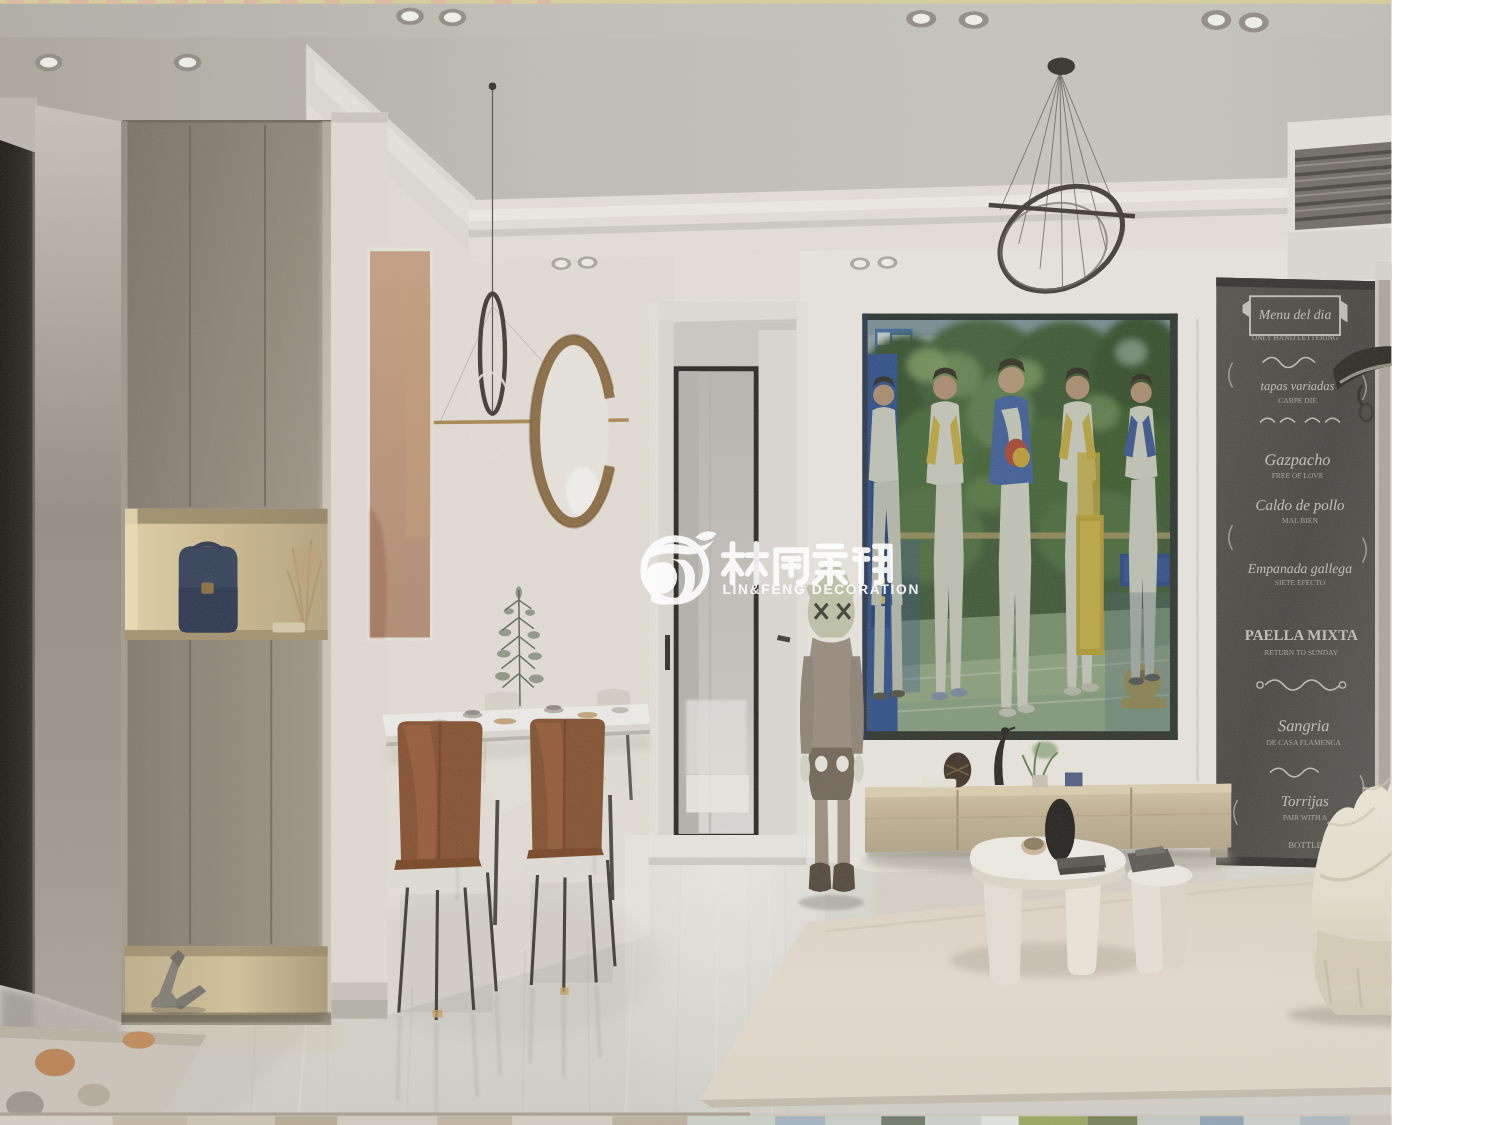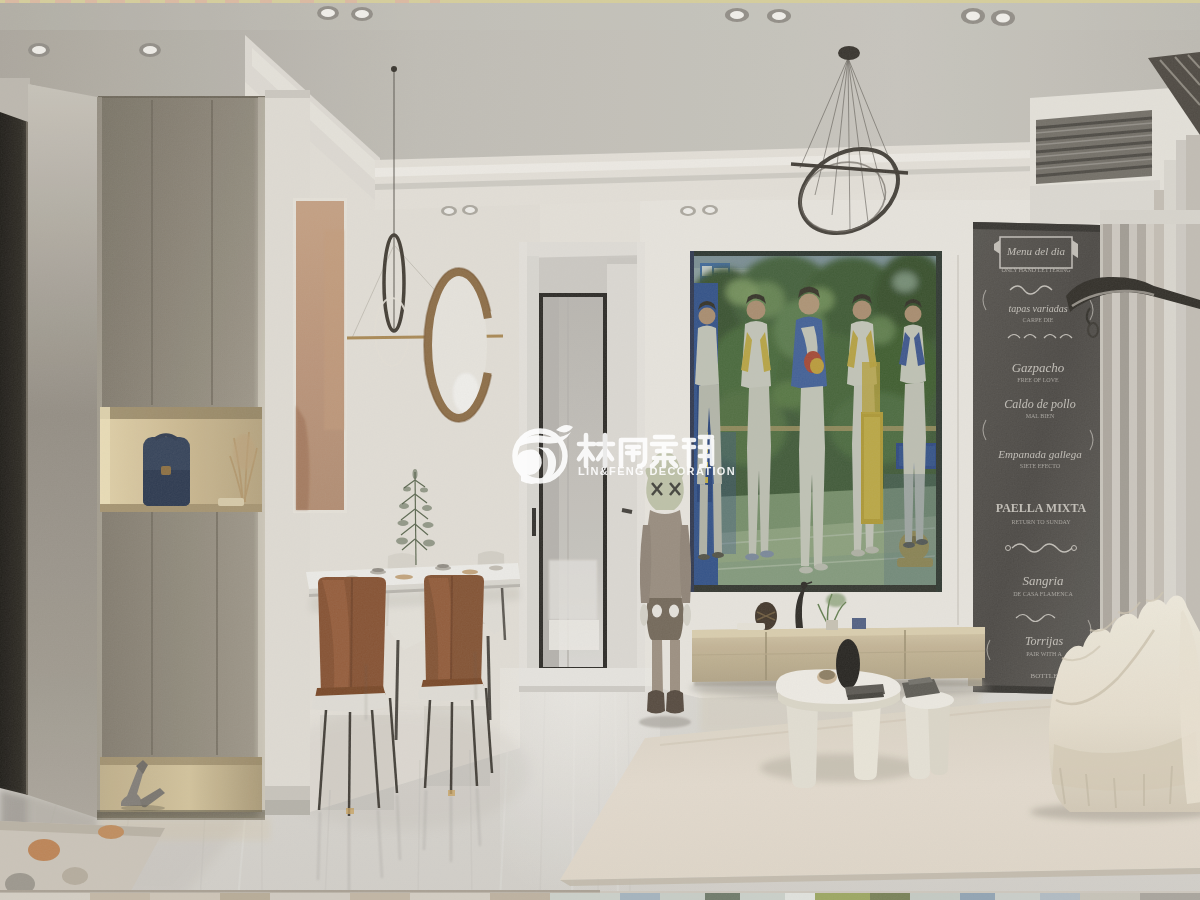--- a/index.html
+++ b/index.html
@@ -1,14 +1,14 @@
 <!DOCTYPE html>
 <html><head><meta charset="utf-8"><style>
 html,body{margin:0;padding:0}
-.scene{position:relative;width:1200px;height:900px;overflow:hidden;background:#e7e3dc;font-family:"Liberation Sans",sans-serif}
+.scene{position:relative;width:1113px;height:900px;overflow:hidden;background:#e7e3dc;font-family:"Liberation Sans",sans-serif}
 svg{position:absolute;left:0;top:0}
 </style></head><body>
 <div class="scene">
 <svg width="1200" height="900" viewBox="0 0 1200 900">
 <defs>
 <linearGradient id="ceil" x1="0" y1="0" x2="1" y2="0">
  <stop offset="0" stop-color="#aaa59c"></stop>
           <stop offset="0.35" stop-color="#c0bdb6"></stop>
  <stop offset="0.75" stop-color="#c9c6bf"></stop>
           <stop offset="1" stop-color="#bdbab3"></stop>

